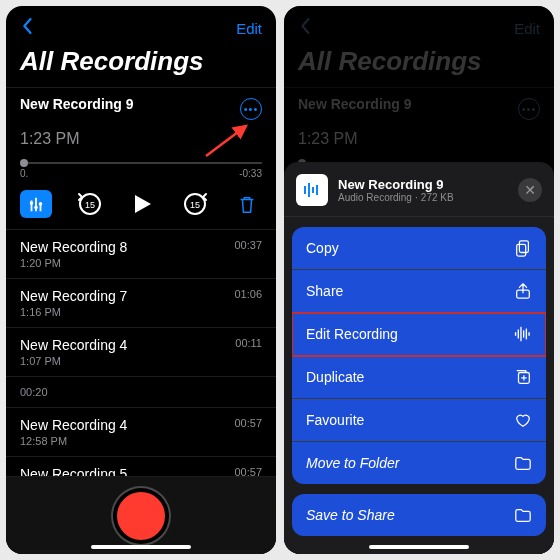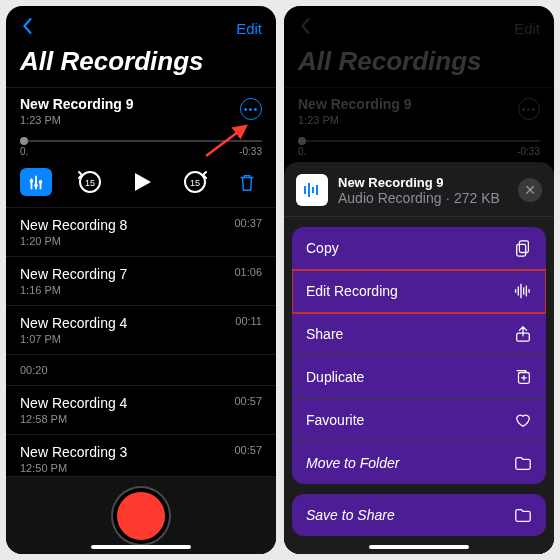--- a/index.html
+++ b/index.html
@@ -46,21 +46,21 @@
     padding: 6px 14px 10px 14px;
     font-style: italic;
   }
   .current {
     border-top: 1px solid #1c1c1e;
     border-bottom: 1px solid #1c1c1e;
     padding: 8px 14px 10px 14px;
     position: relative;
   }
   .cur-name { font-size: 14px; font-weight: 600; }
-  .cur-time { font-size: 11px; color: #8e8e93; margin-top: 2px; }
+  .cur-time { font-size: 16px; color: #8e8e93; margin-top: 18px; }
   .more-btn {
     position: absolute;
     right: 14px;
     top: 10px;
     width: 22px; height: 22px;
     border: 1.5px solid #0a84ff;
     border-radius: 50%;
     color: #0a84ff;
     display: flex; align-items: center; justify-content: center;
     font-size: 11px; letter-spacing: 1px;
@@ -136,29 +136,29 @@
     padding:12px 12px 10px 12px;
     border-bottom:1px solid #2c2c2e;
   }
   .sheet-thumb {
     width:32px; height:32px; border-radius:6px;
     background:#fff; display:flex; align-items:center; justify-content:center;
   }
   .sheet-thumb svg { width:20px; height:20px; }
   .sheet-h-text { flex:1; }
   .sheet-h-name { font-size:13px; font-weight:600; color:#fff;}
-  .sheet-h-sub { font-size:14px; color:#8e8e93; }
+  .sheet-h-sub { font-size:10px; color:#8e8e93; }
   .sheet-close {
     width:24px; height:24px; border-radius:50%;
     background:#3a3a3c; color:#98989d;
     display:flex; align-items:center; justify-content:center;
     font-size:14px;
   }
   .sheet-group {
-    background:#4c1d95;
+    background:#1d4ed8;
     margin:10px 8px 0 8px;
     border-radius:12px;
     overflow:hidden;
   }
   .sheet-row {
     display:flex; align-items:center; justify-content:space-between;
     padding:12px 14px;
     border-bottom:1px solid #3a3a3c;
     font-size:14px;
   }
@@ -327,21 +327,21 @@
   </div>
       <div class="row">
     <div class="row-left">
       <span class="row-name">New Recording 4</span>
       <span class="row-sub">12:58 PM</span>
     </div>
     <span class="row-dur">00:57</span>
   </div>
       <div class="row">
     <div class="row-left">
-      <span class="row-name">New Recording 3</span>
+      <span class="row-name">New Recording 5</span>
       <span class="row-sub">12:50 PM</span>
     </div>
     <span class="row-dur">00:57</span>
   </div>
       <div class="row">
     <div class="row-left">
       <span class="row-name">New Recording 2</span>
       <span class="row-sub">12:41 PM</span>
     </div>
     <span class="row-dur">00:46</span>
@@ -430,30 +430,30 @@
           <span>✕</span>
         </div>
     </div>
     <div class="sheet-group" id="sheet-group">
         <div class="sheet-row">
     <span>Copy</span>
     <svg viewBox="0 0 20 20">
             <use href="#i-copy"></use>
           </svg>
   </div>
+        <div class="sheet-row">
+    <span>Share</span>
+    <svg viewBox="0 0 20 20">
+            <use href="#i-share"></use>
+          </svg>
+  </div>
         <div class="sheet-row highlight">
     <span>Edit Recording</span>
     <svg viewBox="0 0 20 20">
             <use href="#i-waveform"></use>
-          </svg>
-  </div>
-        <div class="sheet-row">
-    <span>Share</span>
-    <svg viewBox="0 0 20 20">
-            <use href="#i-share"></use>
           </svg>
   </div>
         <div class="sheet-row">
     <span>Duplicate</span>
     <svg viewBox="0 0 20 20">
             <use href="#i-dup"></use>
           </svg>
   </div>
         <div class="sheet-row">
     <span>Favourite</span>

